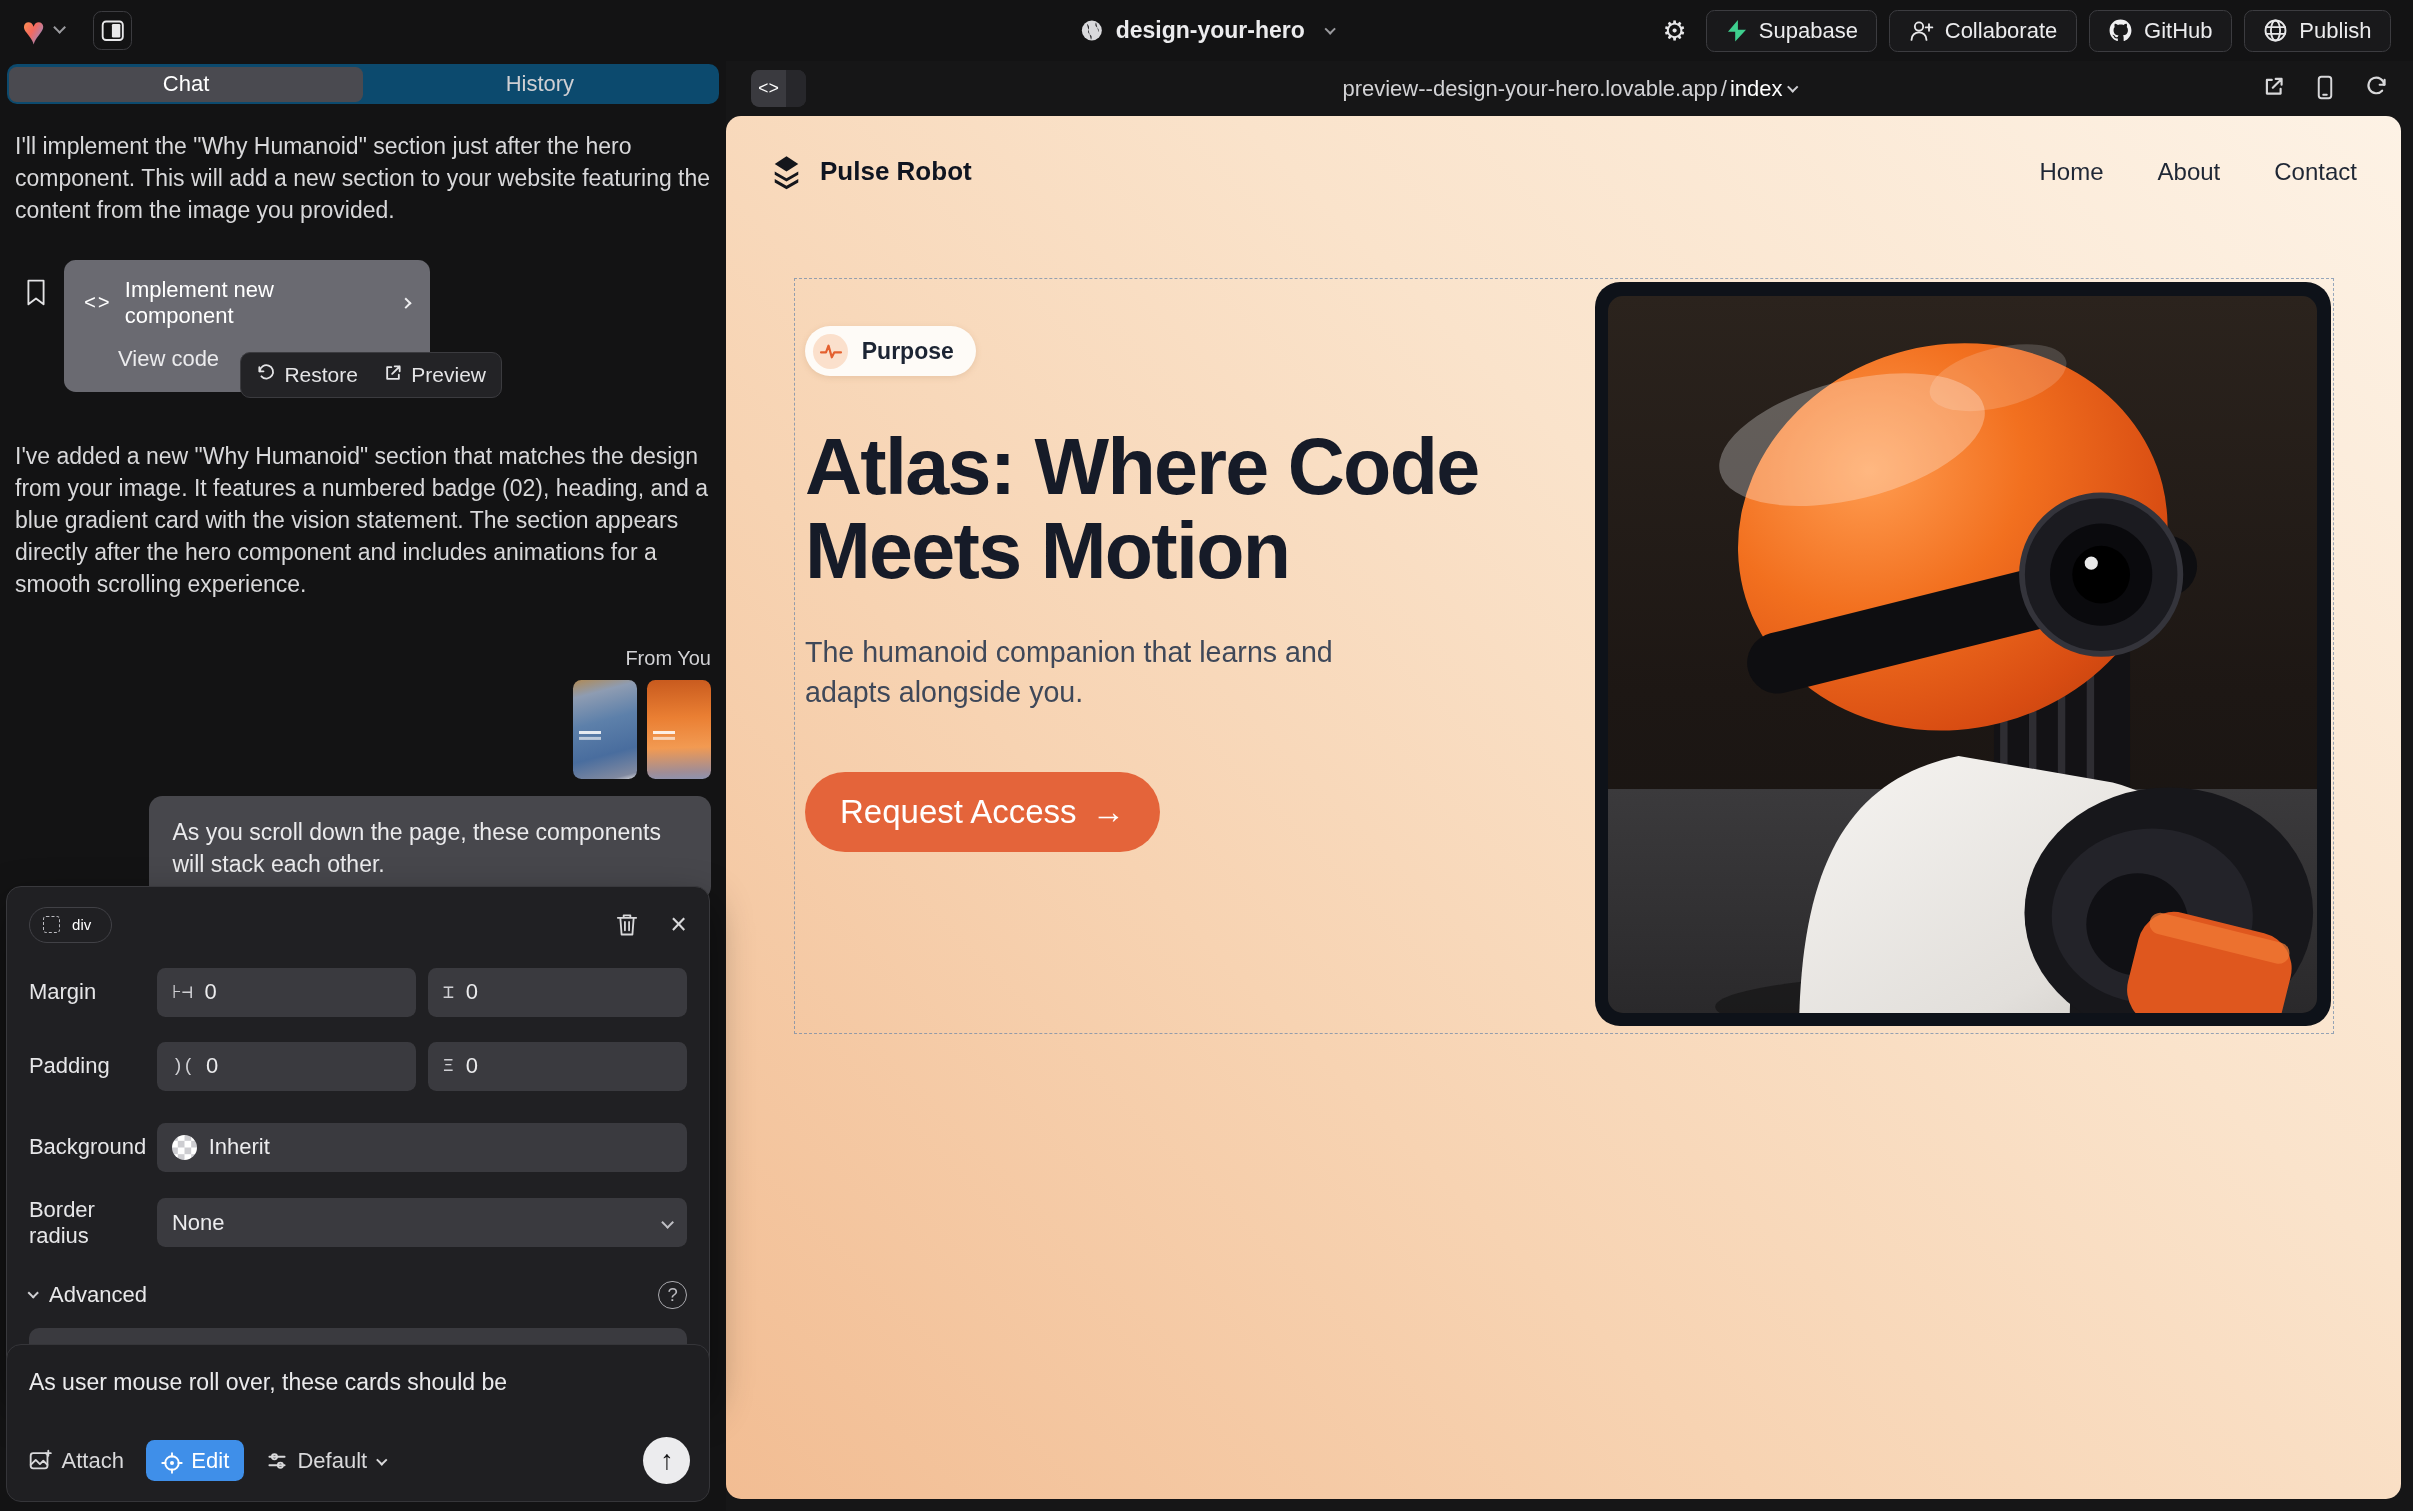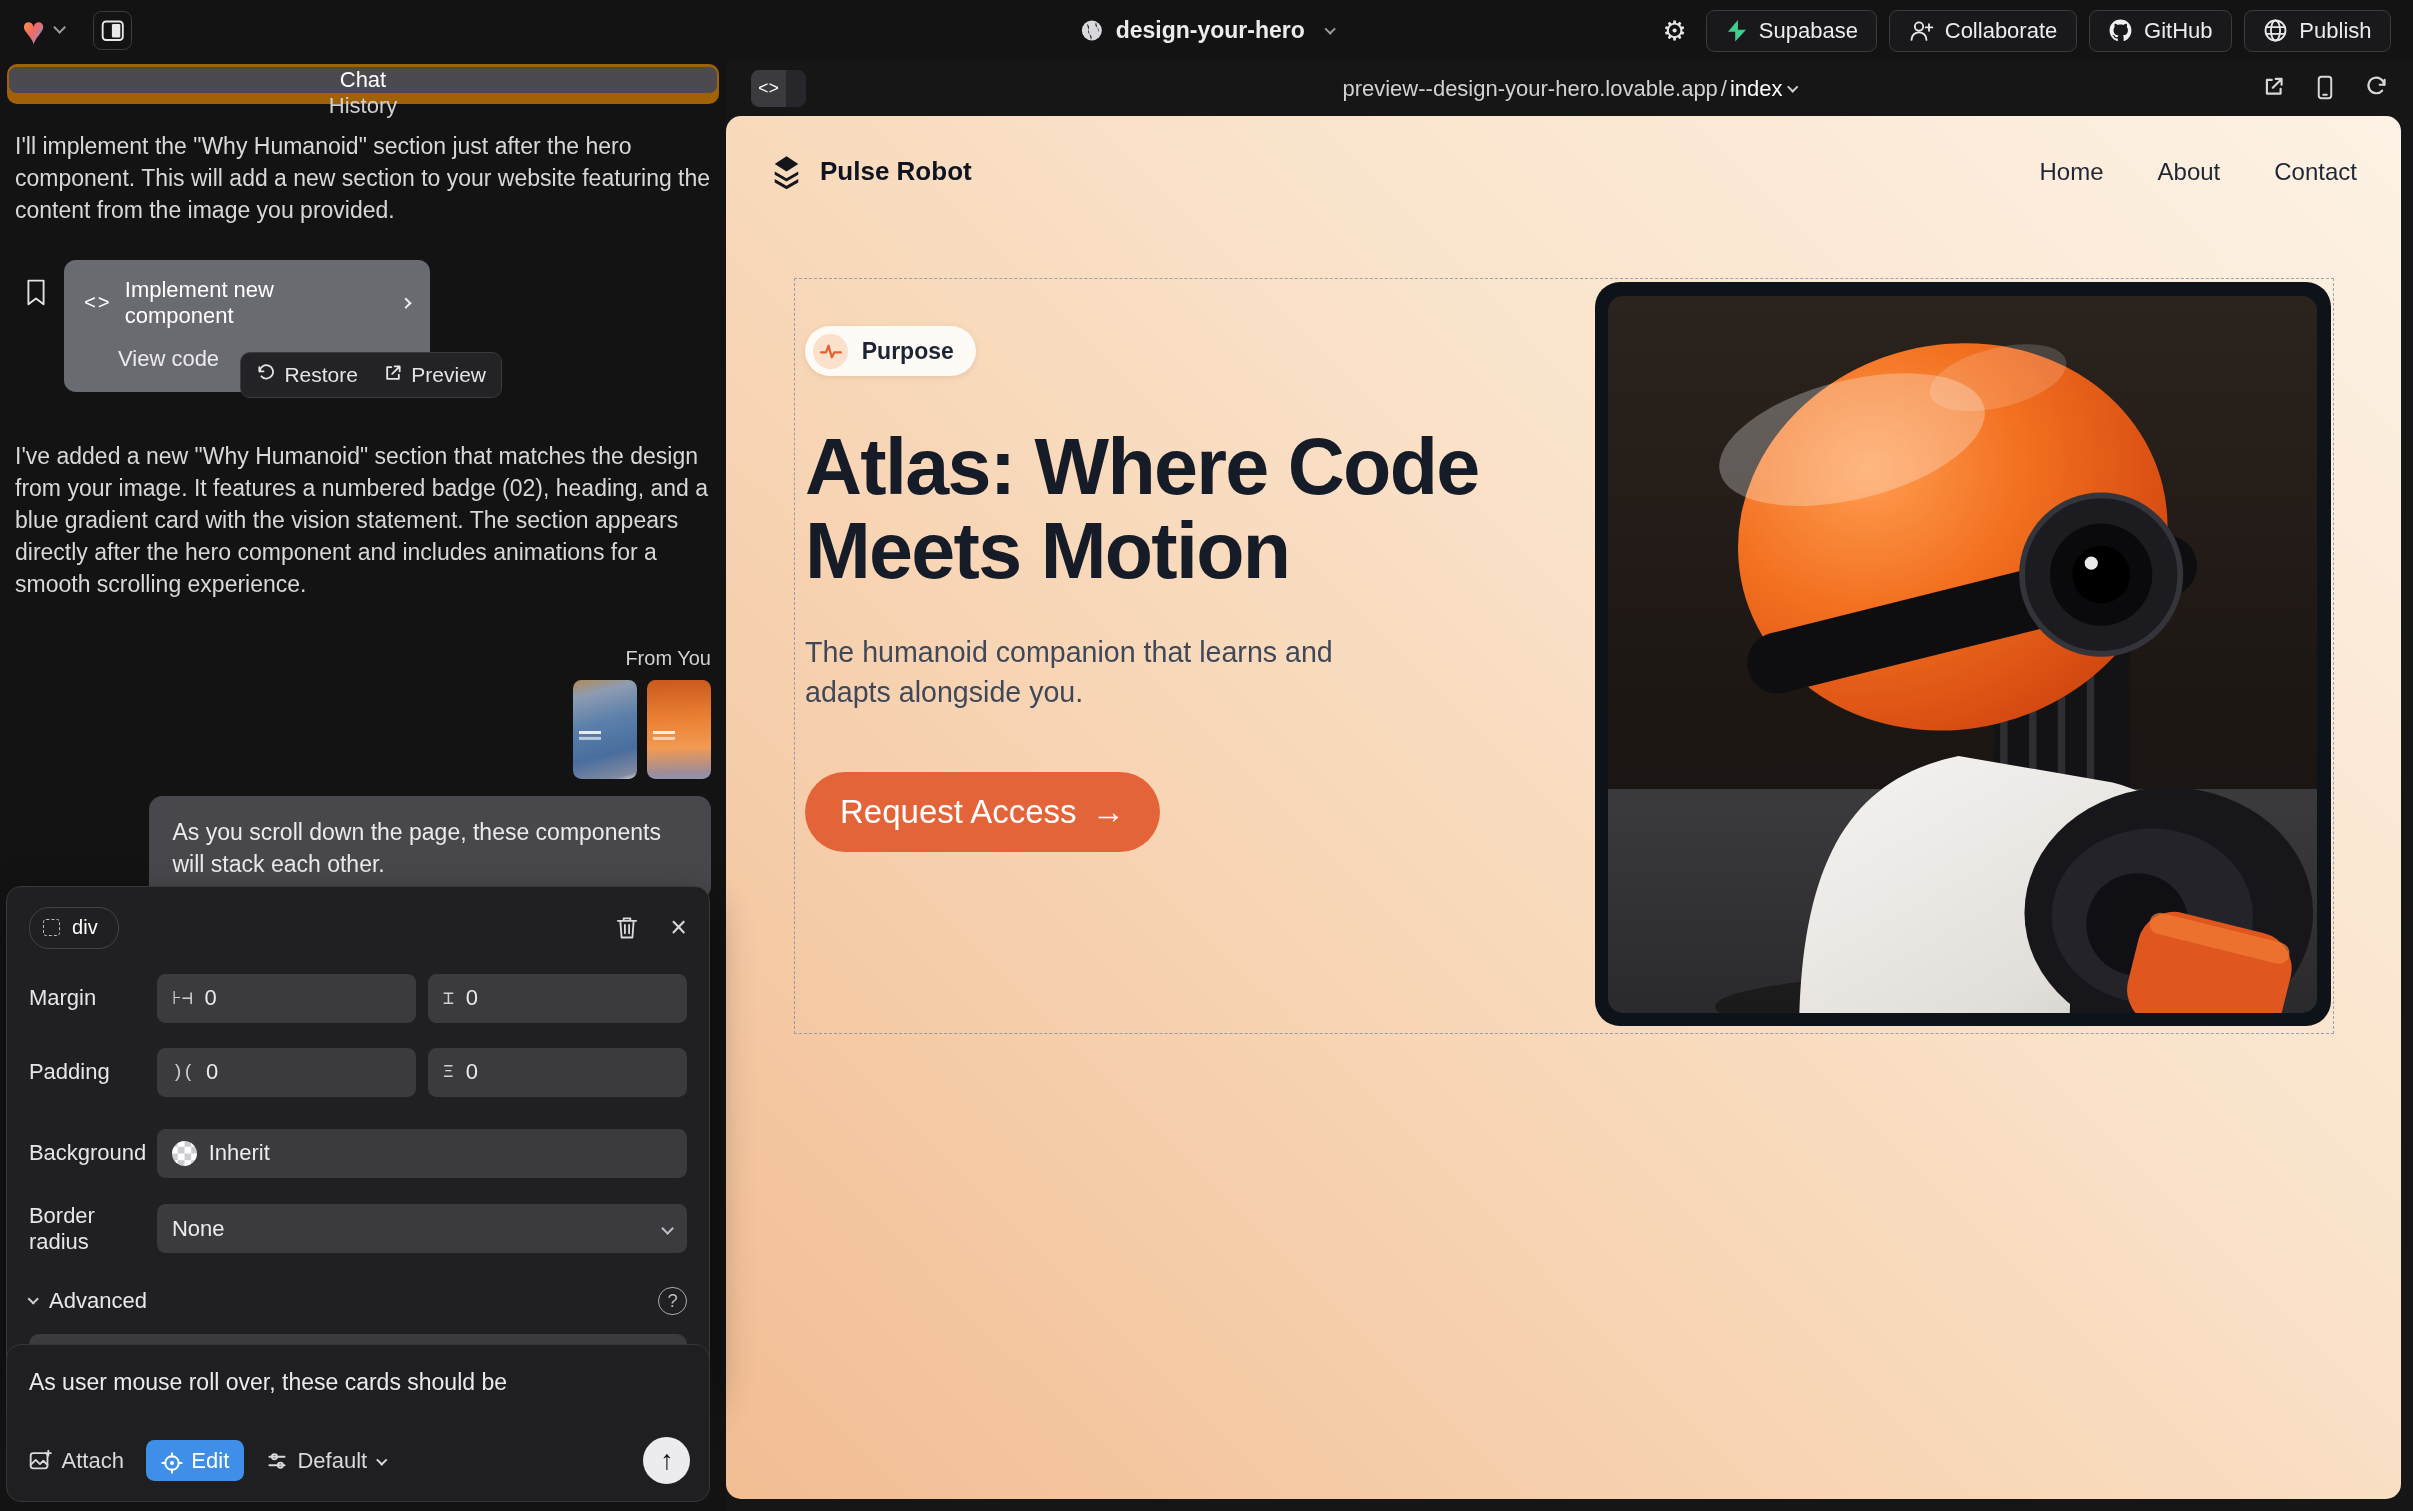--- a/index.html
+++ b/index.html
@@ -13,21 +13,21 @@
   .chev.small { width:7.6px; height:7.6px; border-width:2.1px; }
   .panel-toggle { margin-left:28.6px; width:39px; height:39px; border:1.3px solid #3c3c40; border-radius:8.4px; display:flex; align-items:center; justify-content:center; background:transparent; cursor:pointer; }
   .topbar-center { position:absolute; left:50%; transform:translateX(-50%); display:flex; align-items:center; gap:11.8px; }
   .project-name { color:#ececee; font-size:23px; font-weight:700; }
   .topbar-right { margin-left:auto; display:flex; align-items:center; gap:11.8px; }
   .icon-btn { width:40px; height:40px; border-radius:8.4px; display:flex; align-items:center; justify-content:center; color:#e6e6e8; font-size:27px; background:transparent; border:none; cursor:pointer; }
   .pill-btn { height:42px; display:flex; align-items:center; gap:11px; padding:0 18.5px; border:1.3px solid #3c3c40; border-radius:8.4px; background:#19191b; color:#ececee; font-size:22px; font-weight:500; cursor:pointer; }
 
   
   .sidebar { position:absolute; top:61px; left:0; width:726px; bottom:0; background:#131314; }
-  .tabs { margin:3.4px 6.7px 0 6.7px; height:40px; background:#a16207; border-radius:10px; display:flex; padding:2.5px;flex-direction:column; }
+  .tabs { margin:3.4px 6.7px 0 6.7px; height:40px; background:#0c4a6e; border-radius:10px; display:flex; padding:2.5px; }
   .tab { flex:1; border-radius:7.6px; display:flex; align-items:center; justify-content:center; font-size:22px; color:#cfcfd3; cursor:pointer; }
   .tab.active { background:#4a4a50; color:#ffffff; font-weight:500; }
   .messages { position:absolute; top:54px; left:15px; right:15px; bottom:193px; overflow:hidden; }
   .msg-text { margin-top:22px; color:#d8d8da; font-size:23px; line-height:32px; }
   .component-wrap { position:relative; margin-top:34px; height:158px; }
   .bookmark { position:absolute; left:10px; top:18.5px; color:#e3e3e5; }
   .component-card { position:absolute; left:49px; top:0; width:366px; background:#6a6a71; border-radius:11.8px; padding:17px 20px 20px 20px; }
   .cc-row1 { display:flex; align-items:center; gap:13.4px; color:#ffffff; font-size:22px; font-weight:500; }
   .cc-code { font-family:"Liberation Mono", monospace; font-size:20px; letter-spacing:1.7px; }
   .cc-chev { margin-left:auto; width:8.4px; height:8.4px; border-right:2.5px solid #efeff1; border-bottom:2.5px solid #efeff1; transform:rotate(-45deg); }
@@ -45,21 +45,21 @@
   .agent-heart { font-size:30px; line-height:30px; background:linear-gradient(120deg,#ffa04d 5%,#f4695f 48%,#6f9bf5 95%); -webkit-background-clip:text; background-clip:text; color:transparent; }
   .agent-name { color:#f0f0f2; font-size:23px; font-weight:600; }
   .agent-menu { margin-left:auto; color:#9d9da1; font-size:25px; letter-spacing:2.5px; cursor:pointer; }
   .card-sliver { margin:39px 0 0 49px; width:366px; height:37px; background:#28282b; border:1.3px solid #39393d; border-radius:11.8px; }
 
   
   .inspector { position:absolute; left:5.9px; top:825px; width:704px; height:504px; background:#202023; border:1.3px solid #39393d; border-radius:15px; padding:20px 22px; z-index:3; box-shadow:0 17px 42px rgba(0,0,0,.45); }
   .insp-header { display:flex; align-items:center; }
   .tag-chip { display:flex; align-items:center; gap:11.8px; border:1.3px solid #414146; border-radius:20px; padding:8.4px 20px 8.4px 13.4px; }
   .dashed-sq { width:17px; height:17px; border:1.7px dashed #bcbcc1; border-radius:3.4px; }
-  .tag-name { color:#ffffff; font-size:20px; }
+  .tag-name { color:#ffffff; font-size:15px; }
   .insp-actions { margin-left:auto; display:flex; align-items:center; gap:32px; }
   .insp-icon { color:#d8d8da; cursor:pointer; display:flex; }
   .x-icon { font-size:28.6px; line-height:23.5px; color:#d8d8da; }
   .insp-row { display:flex; align-items:center; margin-top:25px; }
   .insp-label { width:128px; color:#e6e6e8; font-size:22px; flex:none; }
   .insp-inputs { flex:1; display:flex; gap:11.8px; }
   .insp-input { flex:1; height:49px; background:#3a3a3f; border-radius:8.4px; display:flex; align-items:center; padding:0 15px; gap:11.8px; color:#ececee; font-size:22px; cursor:text; }
   .mini-glyph { color:#cfcfd3; font-family:"Liberation Mono", monospace; font-size:18.5px; }
   .checker { width:25px; height:25px; border-radius:50%; background:repeating-conic-gradient(#ffffff 0 25%, #cdcdd1 0 50%) 50%/13.4px 13.4px; flex:none; }
   .select-chev { margin-left:auto; width:9.2px; height:9.2px; border-right:2.1px solid #bfbfc4; border-bottom:2.1px solid #bfbfc4; transform:rotate(45deg); }

